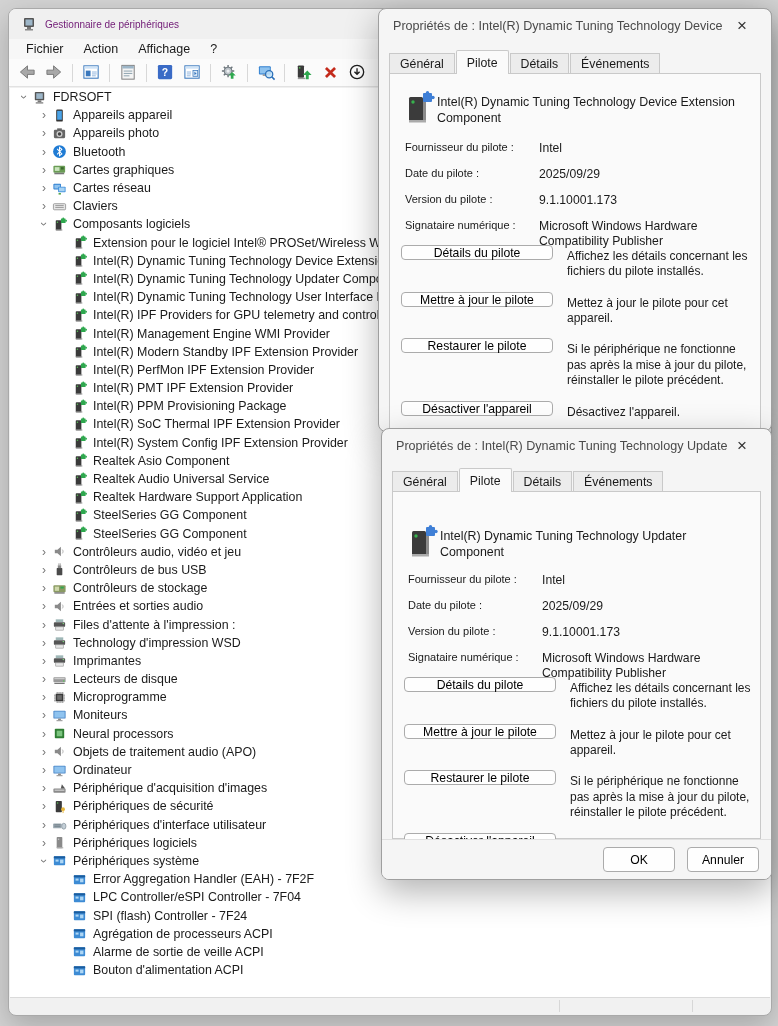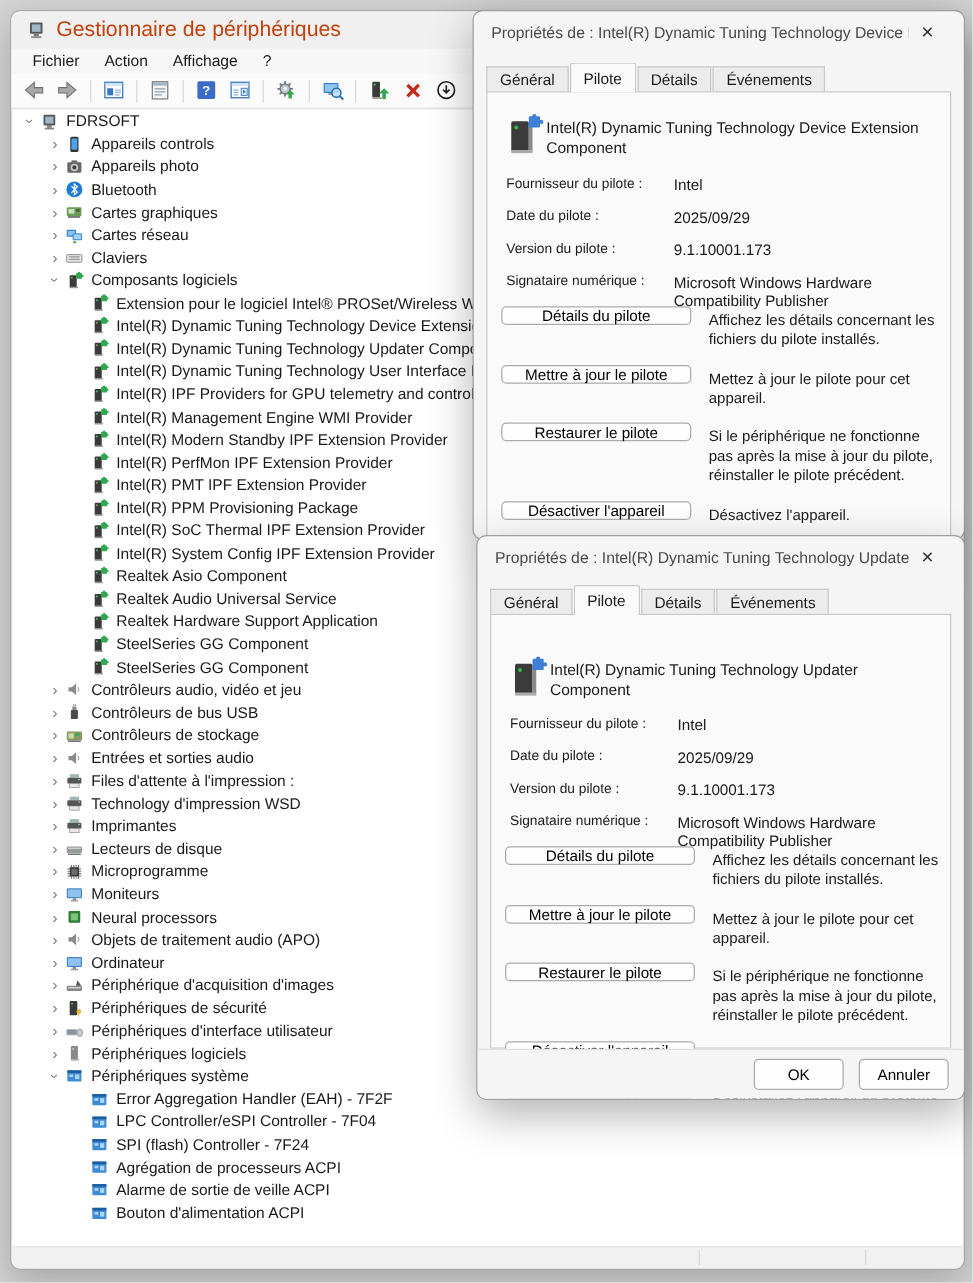--- a/index.html
+++ b/index.html
@@ -7,21 +7,21 @@
   body { background:#d4d4d4; font-family:"Liberation Sans", sans-serif; color:#1a1a1a;
          position:relative; overflow:hidden; }
 
   
   .main-window { position:absolute; left:8px; top:8px; width:764px; height:1008px;
     background:#f0f0f0; border:1px solid #a9a9a9; border-radius:8px;
     box-shadow:0 10px 30px rgba(0,0,0,.22); overflow:hidden; }
   .titlebar { height:30px; display:flex; align-items:center; gap:8px; padding:0 12px;
     background:#f0f0f0; }
   .titlebar .wicon { width:16px; height:16px; flex:0 0 auto; }
-  .titlebar .ttext { font-size:17px; color:#c2410c; }
+  .titlebar .ttext { font-size:10px; color:#701a75; }
   .menubar { height:20px; display:flex; align-items:center; gap:2px; padding:0 8px;
     background:#f7f7f7; font-size:12.5px; }
   .menu-item { padding:2px 9px; border-radius:3px; cursor:default; }
   .toolbar { height:28px; display:flex; align-items:center; gap:3px; padding:0 6px;
     background:#fbfbfb; border-bottom:1px solid #e2e2e2; }
   .tb-btn { width:24px; height:24px; display:flex; align-items:center; justify-content:center;
     border-radius:3px; }
   .tb-btn svg { width:19px; height:19px; }
   .tb-sep { width:1px; height:18px; background:#d8d8d8; margin:0 3px; }
 
@@ -206,21 +206,21 @@
         <span>FDRSOFT</span>
       </div>
       <div class="tree-row lvl1">
         <span class="exp">›</span>
         <span class="ticon">
           <svg viewBox="0 0 16 16">
             <rect x="4.5" y="1.5" width="7" height="13" rx="1.3" fill="#333"></rect>
             <rect x="5.5" y="3" width="5" height="9.5" fill="#4aa3e8"></rect>
           </svg>
         </span>
-        <span>Appareils controls</span>
+        <span>Appareils appareil</span>
       </div>
       <div class="tree-row lvl1">
         <span class="exp">›</span>
         <span class="ticon">
           <svg viewBox="0 0 16 16">
             <rect x="2" y="4" width="12" height="9" rx="1.2" fill="#666"></rect>
             <circle cx="8" cy="8.5" r="3.2" fill="#ccc"></circle>
             <circle cx="8" cy="8.5" r="1.8" fill="#444"></circle>
             <rect x="5.5" y="2.5" width="5" height="2" fill="#666"></rect>
           </svg>

